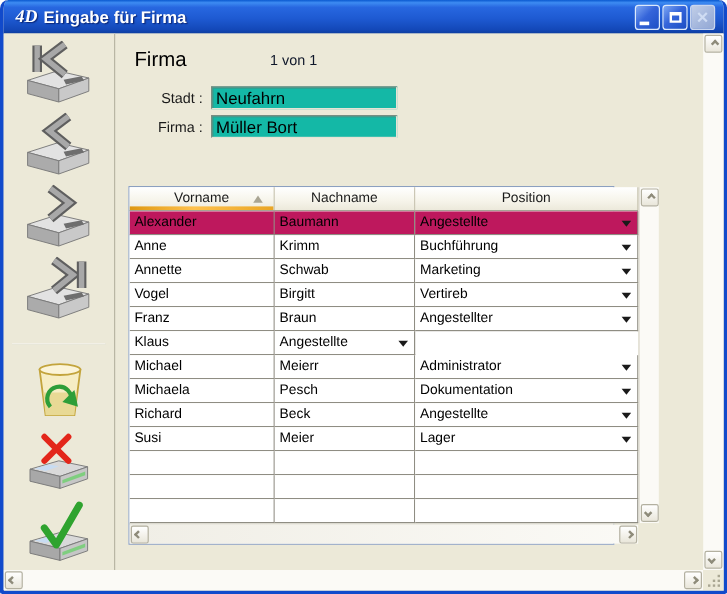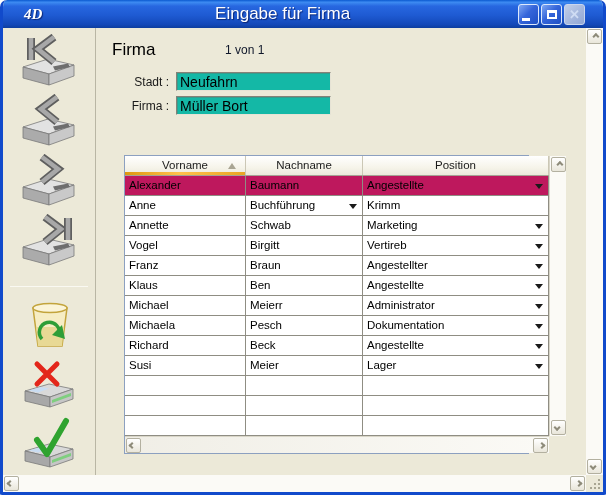--- a/index.html
+++ b/index.html
@@ -5,24 +5,24 @@
   * { box-sizing: border-box; margin: 0; padding: 0; }
   html,body { width:606px; height:495px; font-family:"Liberation Sans", sans-serif; background:#fff; }
 
   .window { position:relative; width:606px; height:495px;
     border-left:3px solid #114ACB; border-right:3px solid #114ACB; border-bottom:3px solid #114ACB;
     border-radius:7px 7px 2px 2px; overflow:hidden; background:#ECE9D8; }
 
   
   .titlebar { position:absolute; top:0; left:-3px; right:-3px; height:28px;
     background:linear-gradient(180deg,#0A59D0 0%,#3D8BF2 8%,#2767E0 22%,#1E5AD2 55%,#1348B8 88%,#0D3E9E 100%);
-    display:flex; align-items:center; padding:0 21px; border-radius:7px 7px 0 0;text-align:center; }
+    display:flex; align-items:center; padding:0 10px; border-radius:7px 7px 0 0; }
   .app-icon { color:#fff; font-family:"Liberation Serif", serif; font-weight:bold; font-style:italic;
     font-size:15px; margin:0 5px 0 3px; text-shadow:1px 1px 1px rgba(8,26,96,.8); }
-  .title-text { color:#fff; font-weight:normal; font-size:17px; text-shadow:1px 1px 1px rgba(8,26,96,.8); flex:1; }
+  .title-text { color:#fff; font-weight:bold; font-size:14px; text-shadow:1px 1px 1px rgba(8,26,96,.8); flex:1; }
   .title-buttons { display:flex; gap:2px; }
   .tb-btn { width:21px; height:21px; border-radius:3px; display:flex; align-items:center; justify-content:center; }
   .tb-btn.min, .tb-btn.max { border:1px solid #DCE9FC;
     background:linear-gradient(135deg,#7FA8F3 0%,#3565DA 45%,#1D4FC5 100%); }
   .tb-btn.close { border:1px solid #C9D6EE; background:linear-gradient(135deg,#C2CfE8 0%,#A2B5DC 60%,#93A8D4 100%); }
   .glyph-min { width:8px; height:3px; background:#fff; margin-top:10px; margin-right:6px; }
   .glyph-max { width:10px; height:9px; border:2px solid #fff; border-top-width:3px; background:transparent; }
   .glyph-close { color:#CFDCF3; font-size:13px; font-weight:bold; line-height:1; }
 
   
@@ -42,21 +42,21 @@
   .heading { position:absolute; left:16px; top:12px; font-size:17px; font-weight:normal; color:#000; }
   .counter { position:absolute; left:129px; top:15px; font-size:12px; color:#0f172a; }
   .field-row { position:absolute; left:16px; display:flex; align-items:center; height:19px; }
   .field-row.r1 { top:44px; } .field-row.r2 { top:68px; }
   .field-row label { display:inline-block; width:64px; text-align:right; font-size:12px; color:#1a1a1a; padding-right:7px; }
   .field-row input { width:155px; height:19px; font-family:"Liberation Sans",sans-serif; font-size:14px;
     padding:1px 3px; background:#14b8a6; border:1px solid #848278; border-right-color:#E6E3D5; border-bottom-color:#E6E3D5;
     box-shadow:inset 1px 1px 0 rgba(110,108,96,.35); }
 
   
-  .table-frame { position:absolute; left:28px; top:127px; width:405px; height:299px;
+  .table-frame { position:absolute; left:11px; top:127px; width:405px; height:299px;
     border:1px solid #8CA0C0; background:#fff;
     display:grid; grid-template-columns:424px 17px; grid-template-rows:20px 1fr 17px; }
   .thead { grid-column:1; grid-row:1; display:grid; grid-template-columns:121px 117px 186px;
     background:linear-gradient(180deg,#FFFFFF 0%,#F6F4EA 60%,#ECE9DB 100%); border-bottom:1px solid #A5A294; }
   .th { position:relative; font-size:11.5px; color:#1a1a1a; text-align:center; line-height:19px;
     border-right:1px solid #CBC7B5; overflow:hidden; }
   .th.sorted::after { content:""; position:absolute; left:0; right:0; bottom:0; height:3px;
     background:linear-gradient(90deg,#DE9710 0%,#FFC14D 45%,#E9A525 100%); }
   .sort-arrow { position:absolute; right:9px; top:7px; width:0; height:0;
     border-left:4px solid transparent; border-right:4px solid transparent; border-bottom:6px solid #A9A593; }
@@ -224,25 +224,25 @@
               <div class="row selected">
     <div class="cell">Alexander</div>
     <div class="cell">Baumann</div>
     <div class="cell pos">
       <span class="txt">Angestellte</span>
       <span class="arrow"></span>
     </div>
   </div>
               <div class="row">
     <div class="cell">Anne</div>
+    <div class="cell">Krimm</div>
     <div class="cell pos">
       <span class="txt">Buchführung</span>
       <span class="arrow"></span>
     </div>
-    <div class="cell">Krimm</div>
   </div>
               <div class="row">
     <div class="cell">Annette</div>
     <div class="cell">Schwab</div>
     <div class="cell pos">
       <span class="txt">Marketing</span>
       <span class="arrow"></span>
     </div>
   </div>
               <div class="row">
@@ -256,21 +256,20 @@
               <div class="row">
     <div class="cell">Franz</div>
     <div class="cell">Braun</div>
     <div class="cell pos">
       <span class="txt">Angestellter</span>
       <span class="arrow"></span>
     </div>
   </div>
               <div class="row">
     <div class="cell">Klaus</div>
-    <div class="cell">Ben</div>
     <div class="cell pos">
       <span class="txt">Angestellte</span>
       <span class="arrow"></span>
     </div>
   </div>
               <div class="row">
     <div class="cell">Michael</div>
     <div class="cell">Meierr</div>
     <div class="cell pos">
       <span class="txt">Administrator</span>

